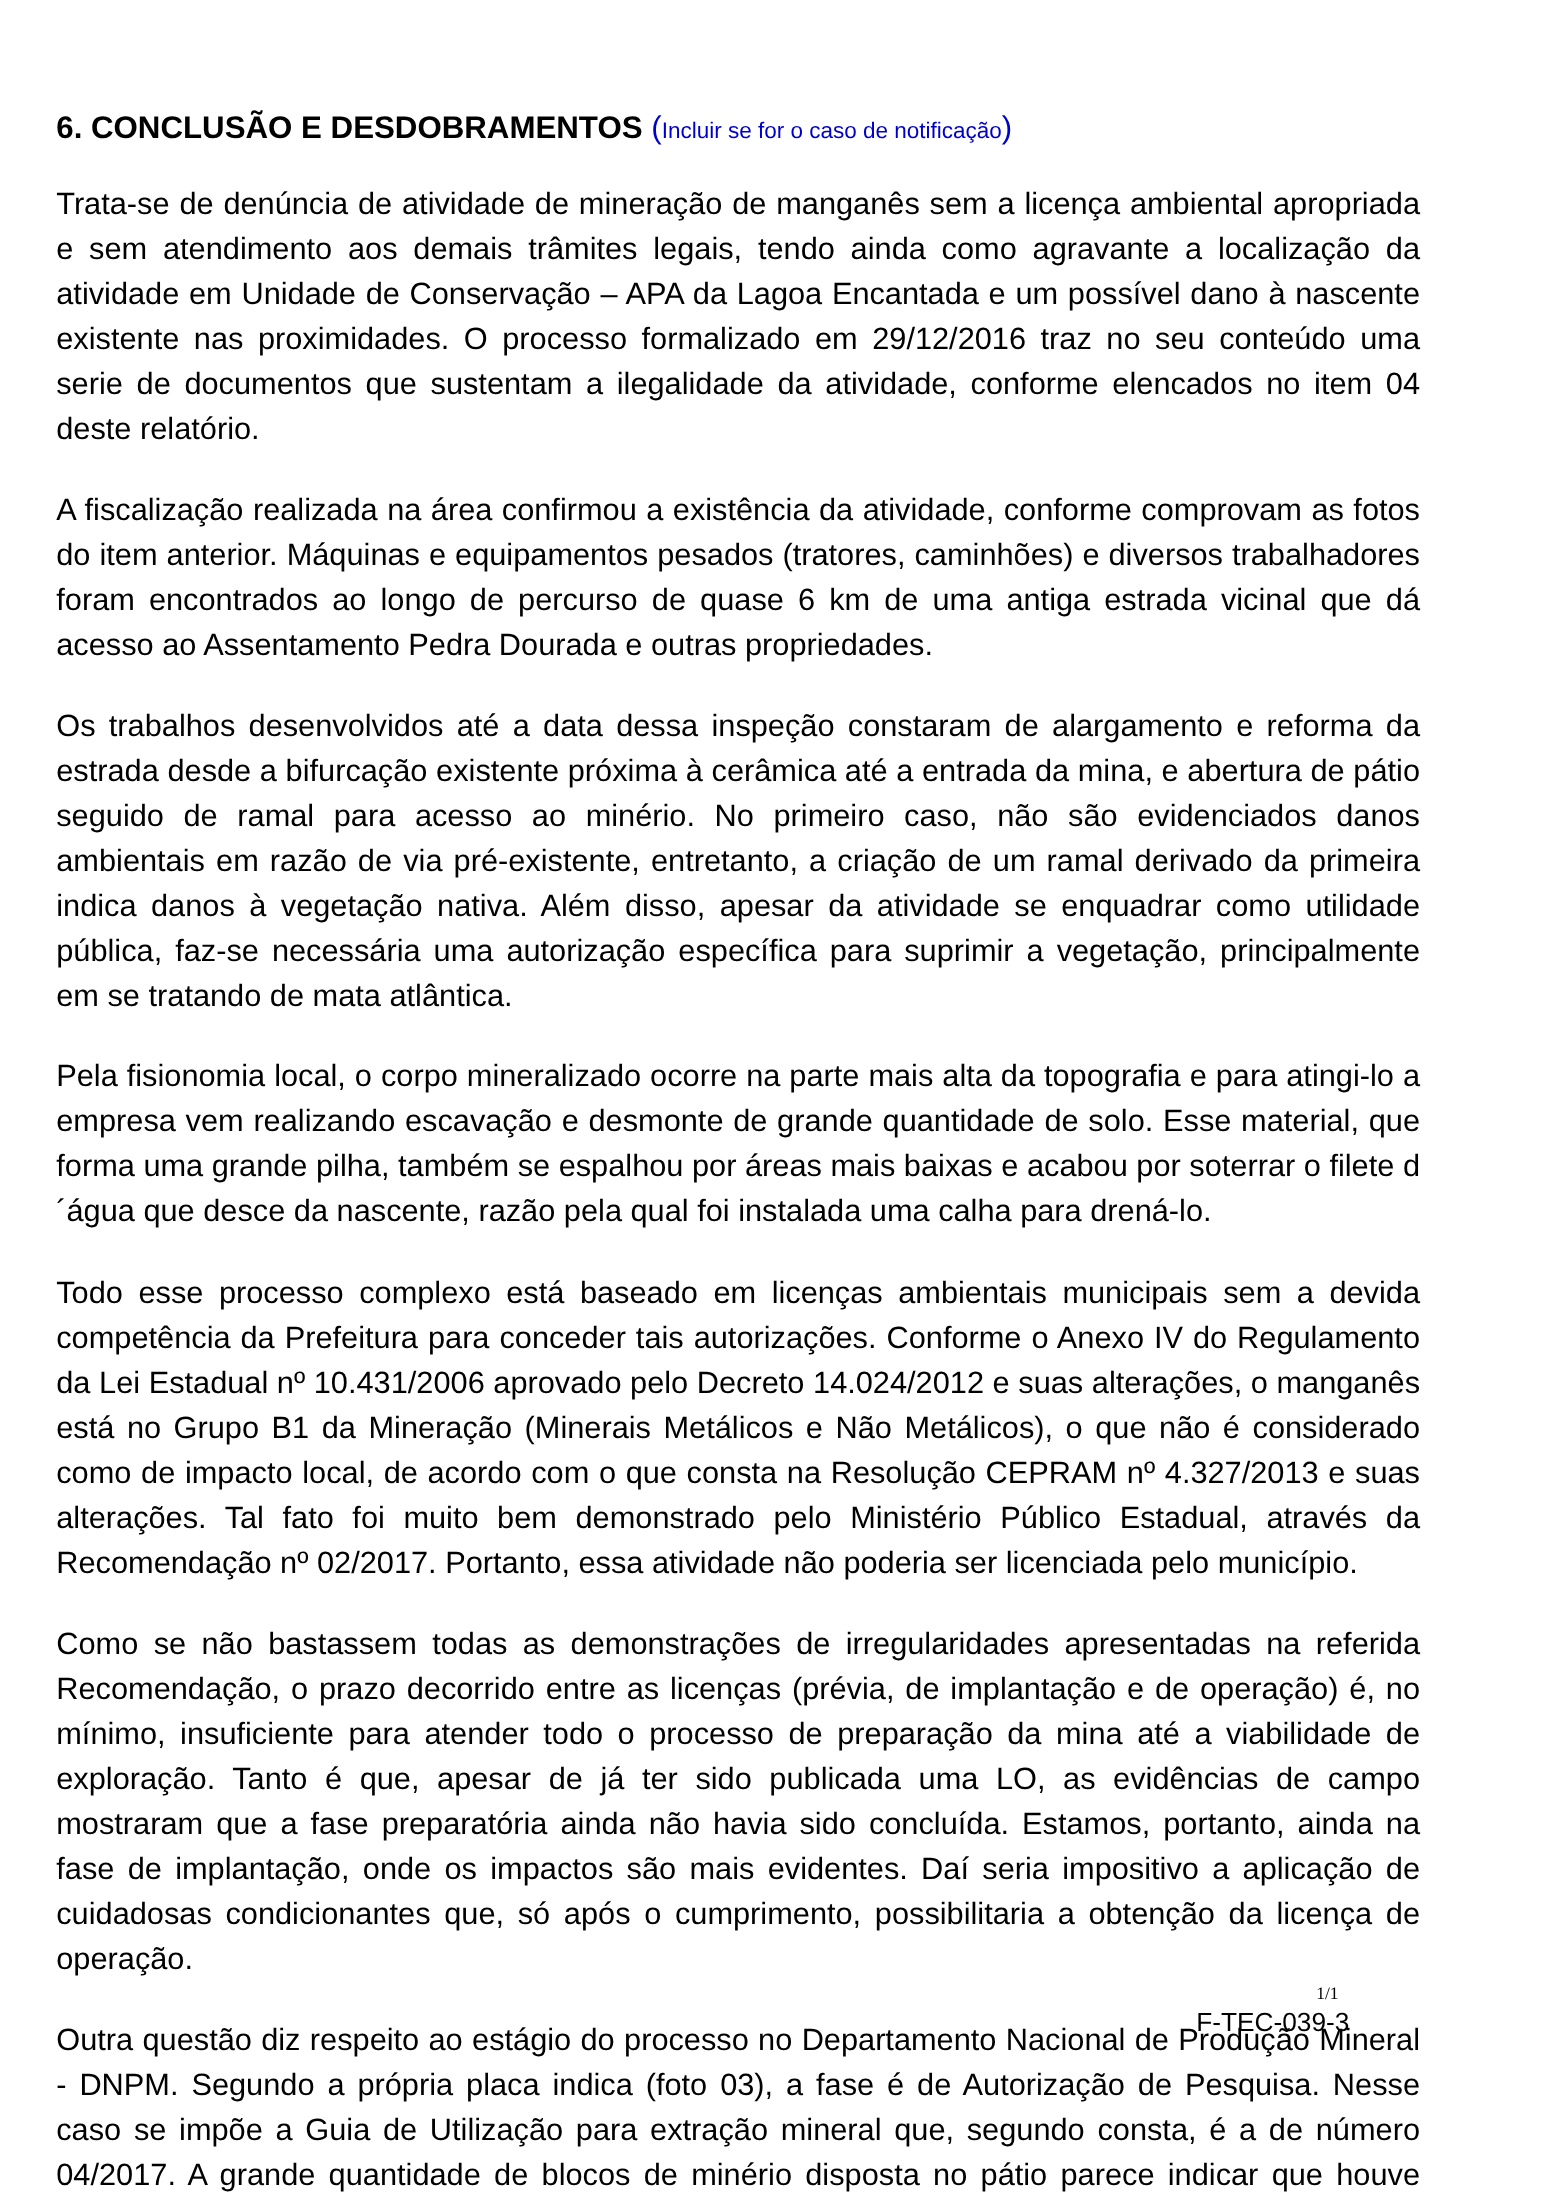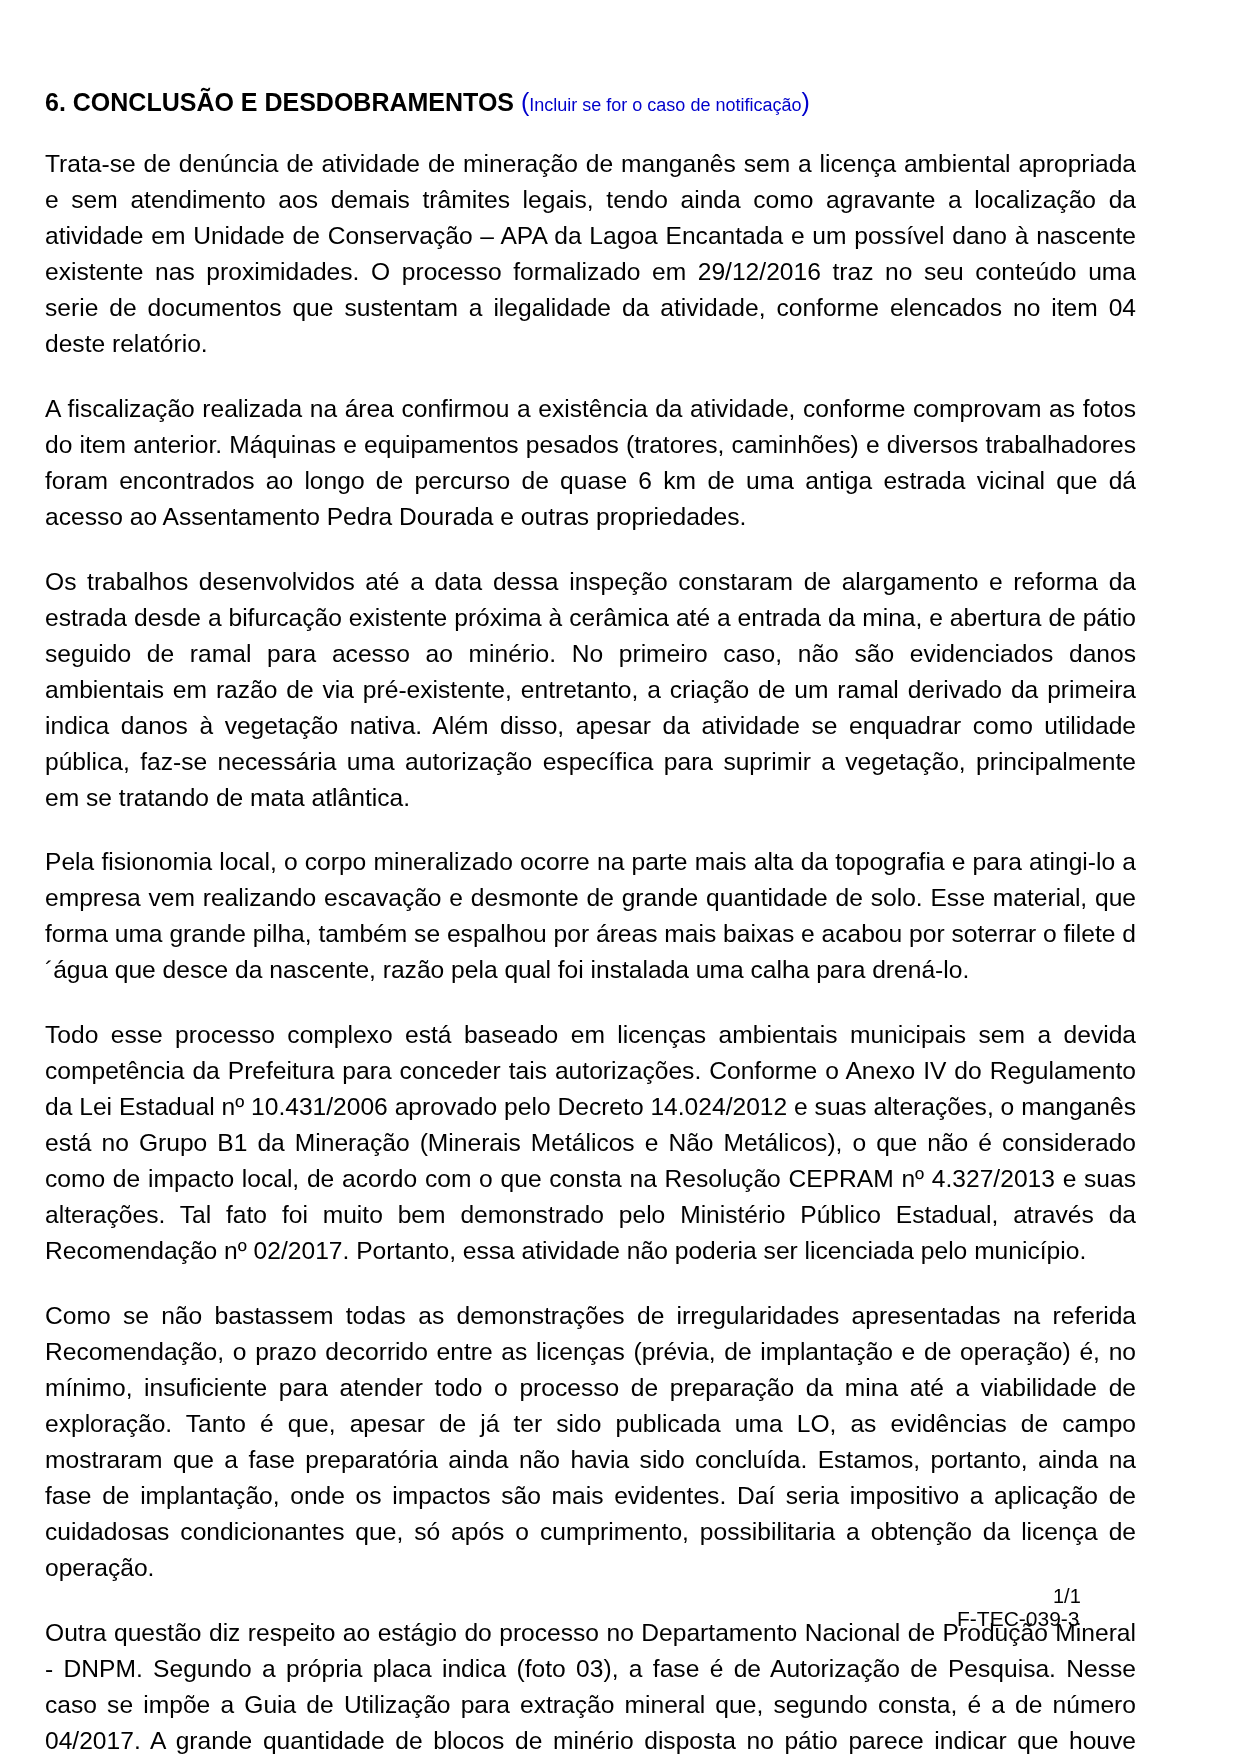--- a/index.html
+++ b/index.html
@@ -57,23 +57,24 @@
       hyphens: none;
     }
     .body p.last {
       text-align-last: justify;
       margin-bottom: 17px;
     }
     .footer-page {
       position: absolute;
       left: 1053px;
       top: 1584px;
-      font-size: 20px;
+      font-size: 14px;
       line-height: 24px;
       white-space: nowrap;
+      font-family: Liberation Serif, serif;
     }
     .footer-title {
       position: absolute;
       left: 103px;
       top: 1607px;
       font-size: 21px;
       line-height: 24px;
       white-space: nowrap;
     }
     .footer-code {

